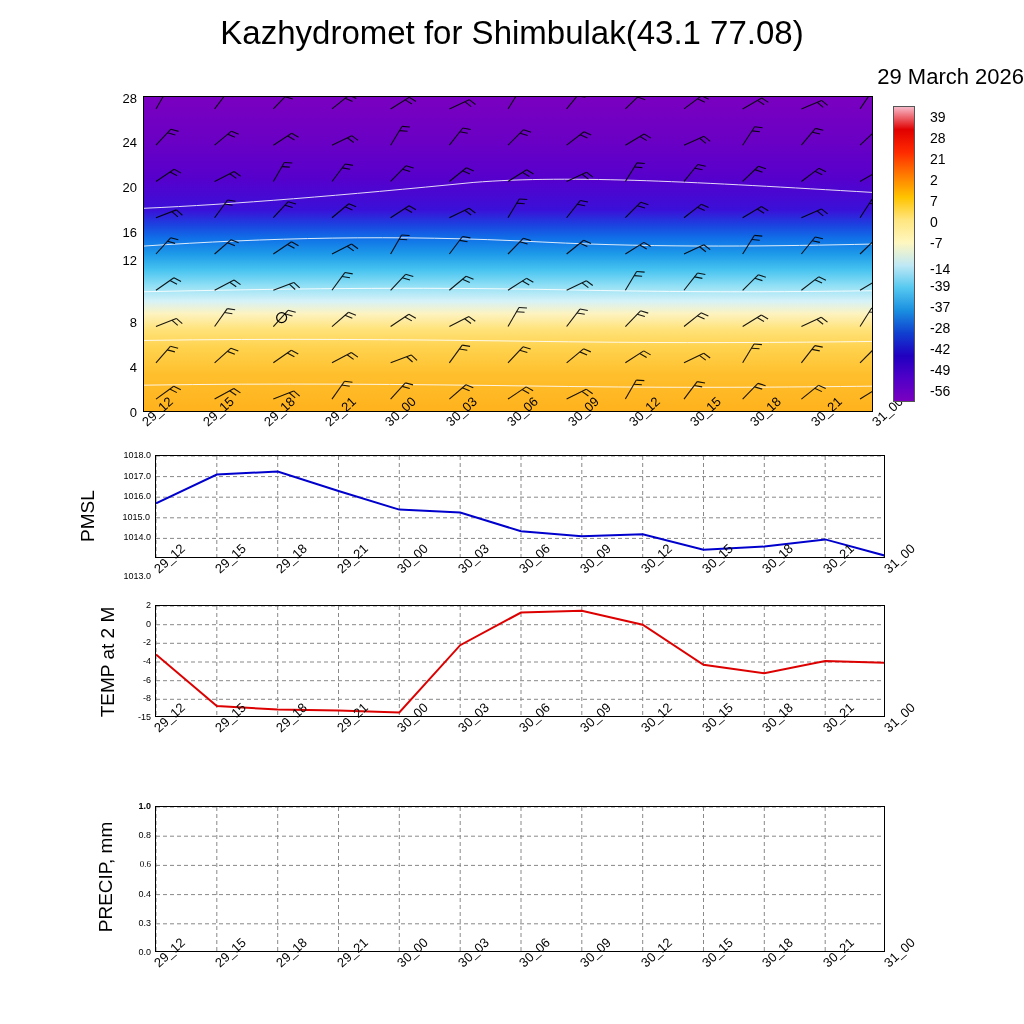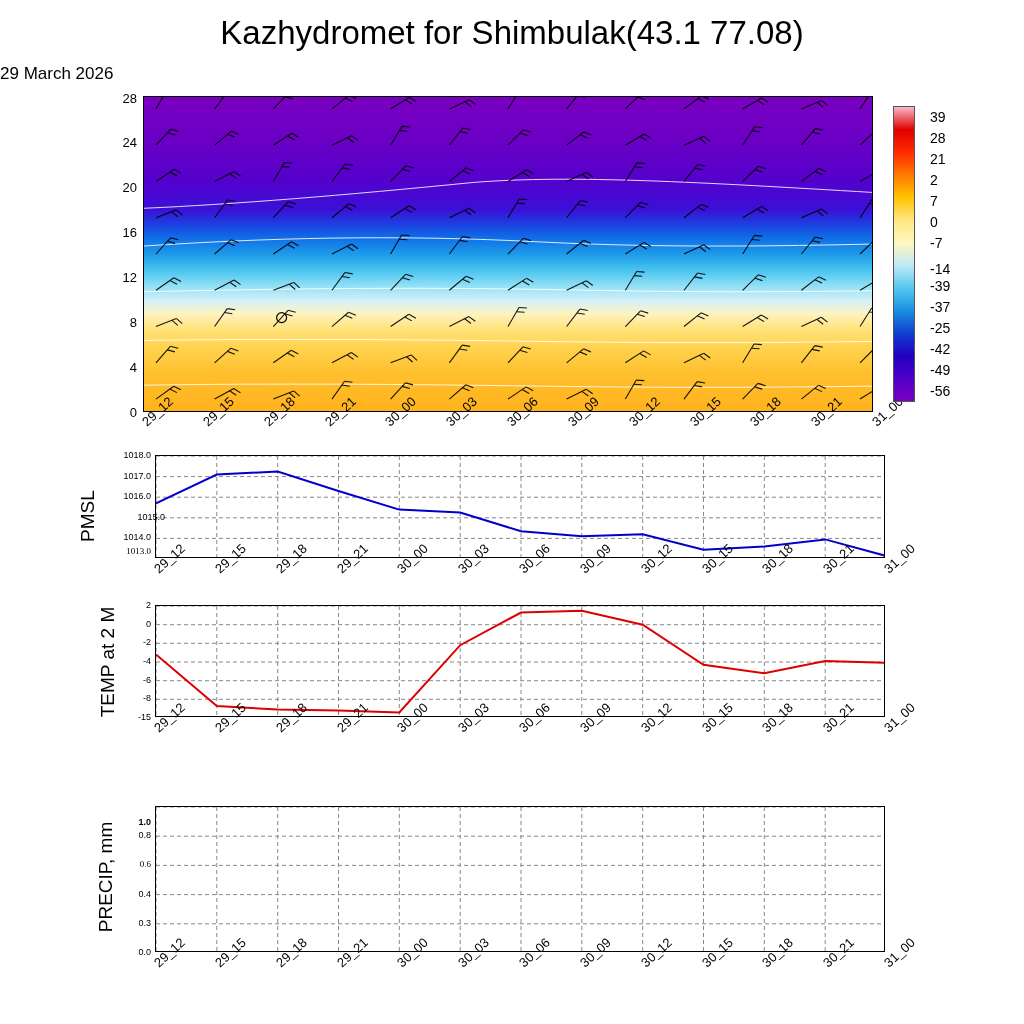--- a/index.html
+++ b/index.html
@@ -9,22 +9,22 @@
     font-family:"Liberation Sans", sans-serif;
     color:#000;
     position:relative;
     overflow:hidden;
   }
   .title{
     position:absolute;left:0;top:14px;width:1024px;text-align:center;
     font-size:33px;font-weight:400;letter-spacing:0px;
   }
   .subtitle{
-    position:absolute;left:0;top:64px;width:1024px;text-align:left;
-    font-size:17px;
+    position:absolute;left:0;top:64px;width:1024px;text-align:right;
+    font-size:22px;
   }
 
   
   #panel-cross{position:absolute;left:143px;top:96px;width:730px;height:316px;}
   #cross-plot{position:absolute;left:0;top:0;width:730px;height:316px;border:1px solid #000;box-sizing:border-box;overflow:hidden;}
   .gradlayer{position:absolute;left:0;top:0;width:100%;height:100%;}
   .ytick-cross{position:absolute;right:100%;margin-right:6px;font-size:13px;transform:translateY(-50%);white-space:nowrap;}
   .barbs{position:absolute;left:0;top:0;width:100%;height:100%;}
   .xlab{
     position:absolute;font-size:13px;white-space:nowrap;
@@ -435,21 +435,21 @@
             <line x1="732.6" y1="294.9" x2="739.4" y2="299.0"></line>
           </g>
       </g>
       <circle cx="138" cy="222" r="5" stroke="#000" stroke-width="1.2" fill="none"></circle>
     </svg>
   </div>
 
   <div class="ytick-cross" style="top:316px">0</div>
   <div class="ytick-cross" style="top:271px">4</div>
   <div class="ytick-cross" style="top:226px">8</div>
-  <div class="ytick-cross" style="top:181px">12</div>
+  <div class="ytick-cross" style="top:164px">12</div>
   <div class="ytick-cross" style="top:136px">16</div>
   <div class="ytick-cross" style="top:91px">20</div>
   <div class="ytick-cross" style="top:46px">24</div>
   <div class="ytick-cross" style="top:2px">28</div>
 
   <div id="cross-xlabels">
       <div class="xlab" style="left: -4px; top: 322px;">29_12</div>
       <div class="xlab" style="left: 56.8333px; top: 322px;">29_15</div>
       <div class="xlab" style="left: 117.667px; top: 322px;">29_18</div>
       <div class="xlab" style="left: 178.5px; top: 322px;">29_21</div>
@@ -470,21 +470,21 @@
     <div class="cbtick" style="top: 116.571px;">39</div>
     <div class="cbtick" style="top: 137.714px;">28</div>
     <div class="cbtick" style="top: 158.857px;">21</div>
     <div class="cbtick" style="top: 180px;">2</div>
     <div class="cbtick" style="top: 201.143px;">7</div>
     <div class="cbtick" style="top: 222.286px;">0</div>
     <div class="cbtick" style="top: 243.429px;">-7</div>
     <div class="cbtick" style="top: 269px;">-14</div>
     <div class="cbtick" style="top: 285.714px;">-39</div>
     <div class="cbtick" style="top: 306.857px;">-37</div>
-    <div class="cbtick" style="top: 328px;">-25</div>
+    <div class="cbtick" style="top: 328px;">-28</div>
     <div class="cbtick" style="top: 349.143px;">-42</div>
     <div class="cbtick" style="top: 370.286px;">-49</div>
     <div class="cbtick" style="top: 391.429px;">-56</div>
   </div>
 
 <div class="panel" id="panel-pmsl" style="left:0;top:455px;width:1024px;height:110px;">
   <div class="vlabel" style="left:28px;top:50px;width:120px;text-align:center;">PMSL</div>
   <div class="plotbox" id="pmsl-box" style="left:155px;top:0px;width:730px;height:103px;">
     <svg viewBox="0 0 730 103" preserveAspectRatio="none" style="width:730px;height:103px;">
       <g id="pmsl-grid">
@@ -505,23 +505,23 @@
           <line x1="0" y1="82.4" x2="730" y2="82.4" stroke="#888" stroke-width="1" stroke-dasharray="4 3"></line>
           <line x1="0" y1="61.8" x2="730" y2="61.8" stroke="#888" stroke-width="1" stroke-dasharray="4 3"></line>
           <line x1="0" y1="41.2" x2="730" y2="41.2" stroke="#888" stroke-width="1" stroke-dasharray="4 3"></line>
           <line x1="0" y1="20.6" x2="730" y2="20.6" stroke="#888" stroke-width="1" stroke-dasharray="4 3"></line>
           <line x1="0" y1="0.0" x2="730" y2="0.0" stroke="#888" stroke-width="1" stroke-dasharray="4 3"></line>
         </g>
       <polyline id="pmsl-line" fill="none" stroke="#0000cc" stroke-width="2" points="0.0,47.4 60.8,18.5 121.7,15.5 182.5,35.0 243.3,53.6 304.2,56.6 365.0,75.2 425.8,80.3 486.7,78.3 547.5,93.7 608.3,90.6 669.2,83.4 730.0,99.9"></polyline>
     </svg>
   </div>
   <div id="pmsl-yticks">
-      <div class="ytick" style="left: 107px; width: 44px; top: 96px; font-family: Liberation Serif, serif;">1013.0</div>
+      <div class="ytick" style="left: 107px; width: 44px; top: 121px;">1013.0</div>
       <div class="ytick" style="left: 107px; width: 44px; top: 82.4px;">1014.0</div>
-      <div class="ytick" style="left: 121px; width: 44px; top: 61.8px;">1015.0</div>
+      <div class="ytick" style="left: 106px; width: 44px; top: 61.8px;">1015.0</div>
       <div class="ytick" style="left: 107px; width: 44px; top: 41.2px;">1016.0</div>
       <div class="ytick" style="left: 107px; width: 44px; top: 20.6px;">1017.0</div>
       <div class="ytick" style="left: 107px; width: 44px; top: 0px;">1018.0</div>
     </div>
   <div id="pmsl-xlabels">
       <div class="xlab" style="left: 151px; top: 110px;">29_12</div>
       <div class="xlab" style="left: 211.833px; top: 110px;">29_15</div>
       <div class="xlab" style="left: 272.667px; top: 110px;">29_18</div>
       <div class="xlab" style="left: 333.5px; top: 110px;">29_21</div>
       <div class="xlab" style="left: 394.333px; top: 110px;">30_00</div>
@@ -618,21 +618,21 @@
         </g>
       <polyline id="precip-line" fill="none" stroke="#007a3d" stroke-width="2" points="0.0,146.0 60.8,146.0 121.7,146.0 182.5,146.0 243.3,146.0 304.2,146.0 365.0,146.0 425.8,146.0 486.7,146.0 547.5,146.0 608.3,146.0 669.2,146.0 730.0,146.0"></polyline>
     </svg>
   </div>
   <div id="precip-yticks">
       <div class="ytick" style="left: 107px; width: 44px; top: 146px;">0.0</div>
       <div class="ytick" style="left: 107px; width: 44px; top: 116.8px;">0.3</div>
       <div class="ytick" style="left: 107px; width: 44px; top: 87.6px;">0.4</div>
       <div class="ytick" style="left: 107px; width: 44px; top: 58.4px; font-family: Liberation Serif, serif;">0.6</div>
       <div class="ytick" style="left: 107px; width: 44px; top: 29.2px;">0.8</div>
-      <div class="ytick" style="left: 107px; width: 44px; top: 16px; font-weight: bold;">1.0</div>
+      <div class="ytick" style="left: 107px; width: 44px; top: 0px; font-weight: bold;">1.0</div>
     </div>
   <div id="precip-xlabels">
       <div class="xlab" style="left: 151px; top: 153px;">29_12</div>
       <div class="xlab" style="left: 211.833px; top: 153px;">29_15</div>
       <div class="xlab" style="left: 272.667px; top: 153px;">29_18</div>
       <div class="xlab" style="left: 333.5px; top: 153px;">29_21</div>
       <div class="xlab" style="left: 394.333px; top: 153px;">30_00</div>
       <div class="xlab" style="left: 455.167px; top: 153px;">30_03</div>
       <div class="xlab" style="left: 516px; top: 153px;">30_06</div>
       <div class="xlab" style="left: 576.833px; top: 153px;">30_09</div>

